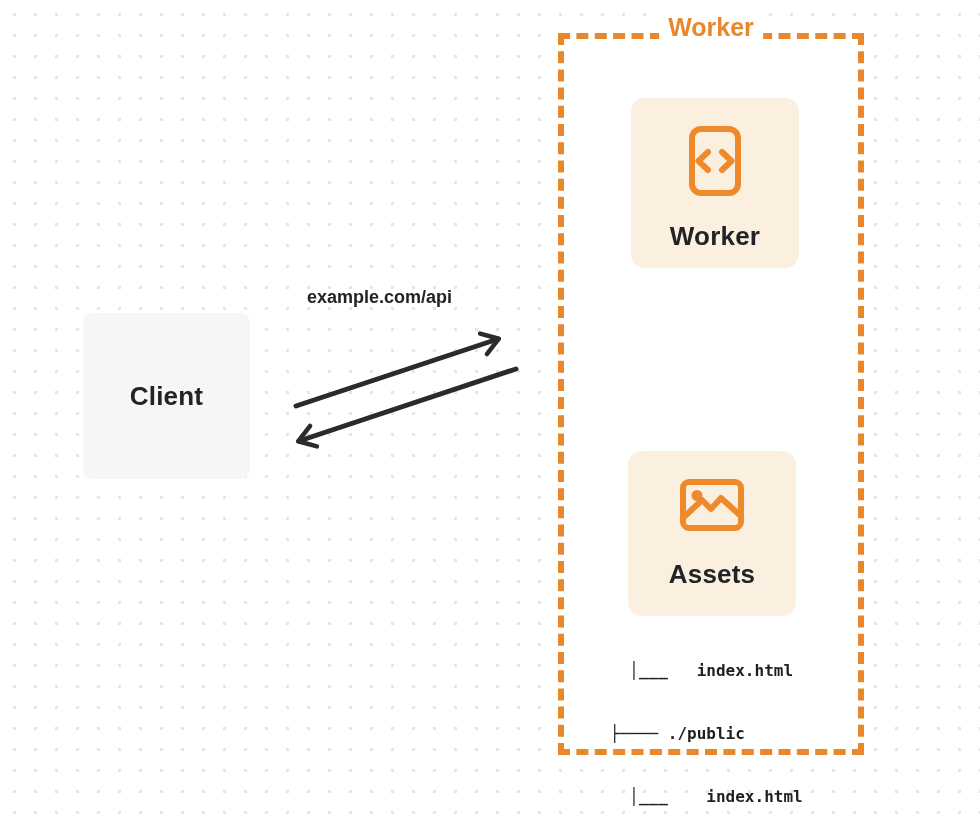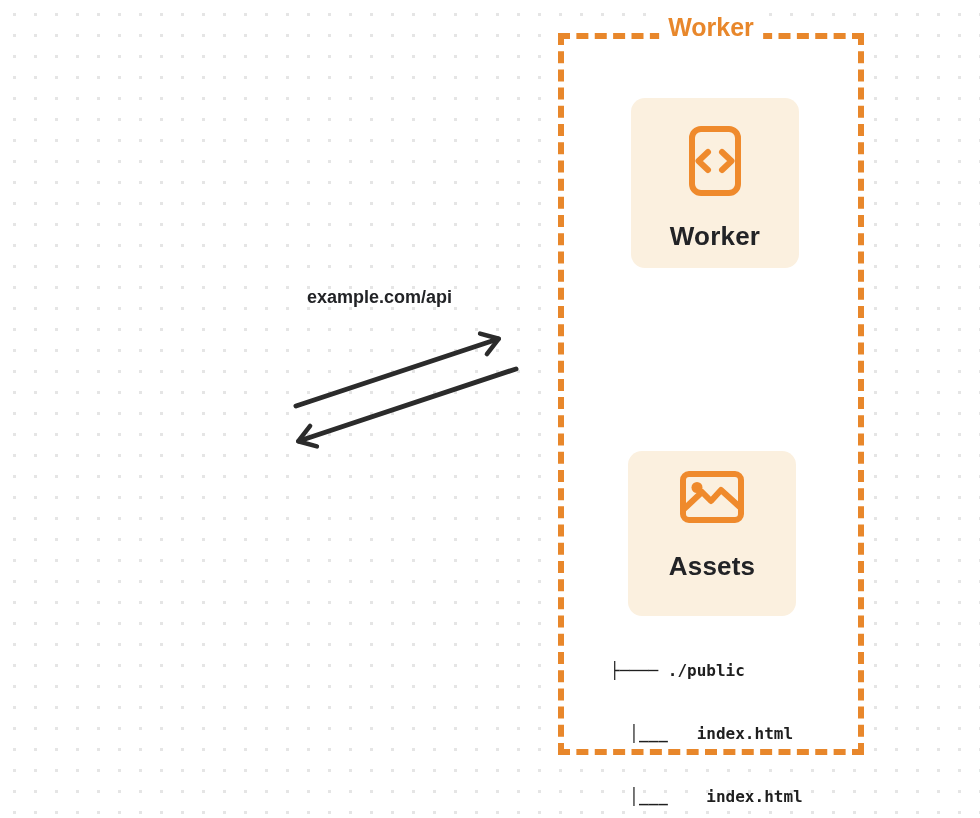--- a/index.html
+++ b/index.html
@@ -64,21 +64,21 @@
 
   
   .node-card {
     position: absolute;
     width: 168px;
     background: #fbf0df;
     border-radius: 14px;
     display: flex; flex-direction: column; align-items: center;
   }
   .worker-card { left: 631px; top: 98px; height: 170px; padding-top: 28px; align-items: center; }
-  .assets-card { left: 628px; top: 451px; height: 165px; padding-top: 20px; }
+  .assets-card { left: 628px; top: 451px; height: 165px; padding-top: 28px; }
   .worker-card .node-label { margin-top: 25px; }
   .assets-card .node-label { margin-top: 28px; }
   .node-label {
     font-size: 26px; font-weight: 700; color: #222326; letter-spacing: 0.2px;
   }
 
   
   .file-tree {
     position: absolute;
     left: 610px; top: 618px;
@@ -87,20 +87,23 @@
     line-height: 21px;
     color: #1f1f1f;
     white-space: pre;
   }
 </style>
 </head>
 <body>
 
 <div class="canvas">
 
+  <div class="client-box">
+    <span class="label">Client</span>
+  </div>
 
   <div class="request-label">example.com/api</div>
 
   <svg class="arrows-layer" viewBox="0 0 980 818" xmlns="http://www.w3.org/2000/svg">
     <defs>
       <marker id="arrowhead" viewBox="0 0 6 6" markerWidth="5.4" markerHeight="5.4" refX="4.2" refY="3" orient="auto" markerUnits="strokeWidth">
         <path d="M0.8,0.6 L4.4,3 L0.8,5.4" fill="none" stroke="#2b2b2b" stroke-width="1" stroke-linecap="round" stroke-linejoin="round"></path>
       </marker>
     </defs>
     <line x1="296" y1="406" x2="498" y2="339" stroke="#2b2b2b" stroke-width="5" stroke-linecap="round" marker-end="url(#arrowhead)"></line>
@@ -128,19 +131,19 @@
           </clipPath>
       </defs>
       <rect x="3" y="3" width="58" height="46" rx="6" fill="none" stroke="#ef8a2c" stroke-width="6"></rect>
       <circle cx="17" cy="16.5" r="5.5" fill="#ef8a2c"></circle>
       <path d="M2,40 L22,21 L31,30 L41,19 L62,38" fill="none" stroke="#ef8a2c" stroke-width="6" stroke-linejoin="round" clip-path="url(#imgclip)"></path>
     </svg>
     <div class="node-label">Assets</div>
   </div>
 
   <div class="file-tree">
+    <div>  │___   index.html</div>
     <div>├──── ./public</div>
-    <div>  │___   index.html</div>
     <div>  │___    index.html</div>
     
   </div>
 
 </div>
 
 </body></html>

